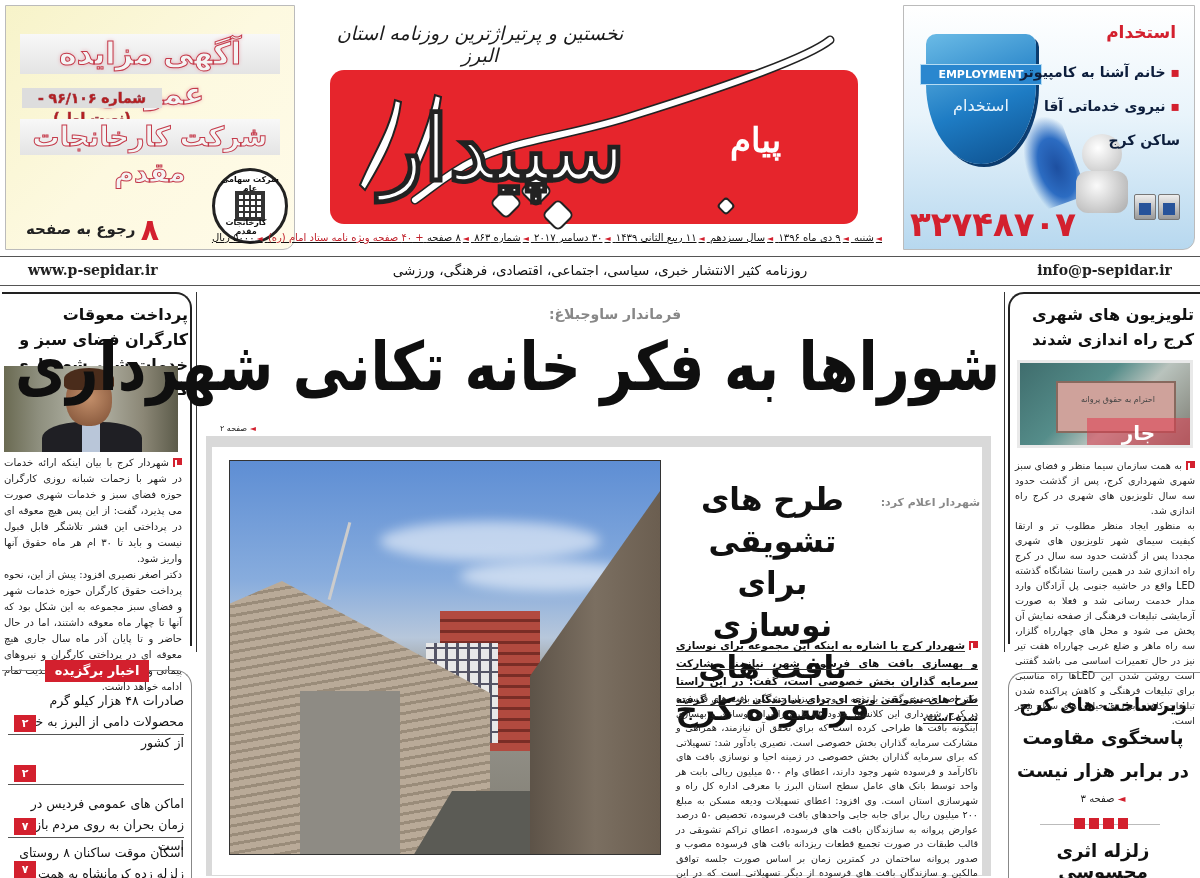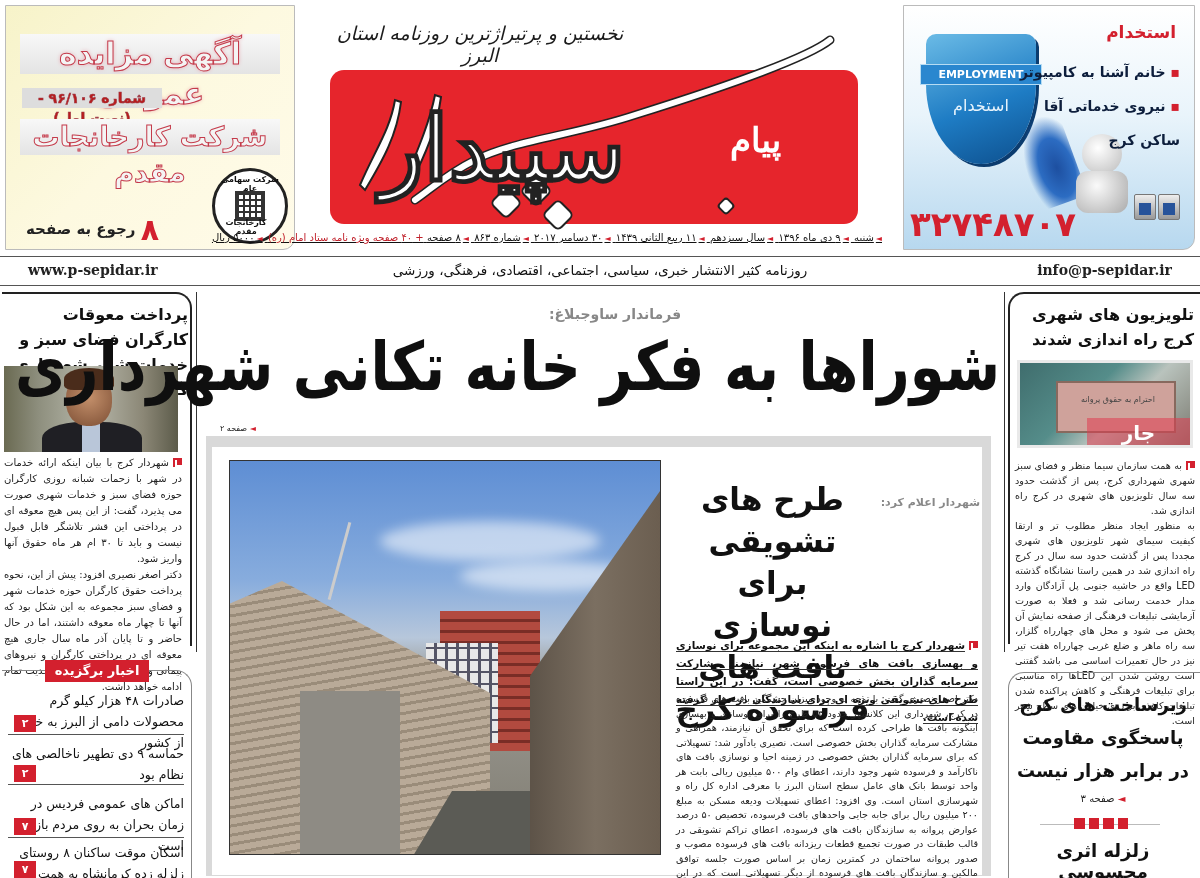--- a/index.html
+++ b/index.html
@@ -416,21 +416,20 @@
   <p><span>دکتر اصغر نصیری افزود: پیش از این، نحوه پرداخت حقوق کارگران حوزه خدمات شهر و فضای سبز مجموعه به این شکل بود که آنها تا چهار ماه معوقه داشتند، اما در حال حاضر و تا پایان آذر ماه سال جاری هیچ معوقه ای در پرداختی کارگران و نیروهای پیمانی وجود ندارد و این روند با جدیت تمام ادامه خواهد داشت.</span></p>
 </div>
 
 <div class="abs picks-box"></div>
 <div class="abs picks-head">اخبار برگزیده</div>
 <div class="abs pick" style="top:690px; height:45px;">
   <span>صادرات ۴۸ هزار کیلو گرم محصولات دامی از البرز به خارج از کشور</span>
   <span class="pg">۲</span>
 </div>
 <div class="abs pick" style="top:743px; height:42px;">
-  <span>حماسه ۹ دی تطهیر ناخالصی های نظام بود</span>
   <span class="pg">۲</span>
 </div>
 <div class="abs pick" style="top:793px; height:45px;">
   <span>اماکن های عمومی فردیس در زمان بحران به روی مردم باز است</span>
   <span class="pg">۷</span>
 </div>
 <div class="abs pick" style="top:842px; height:38px; border-bottom:none;">
   <span>اسکان موقت ساکنان ۸ روستای زلزله زده کرمانشاه به همت استان البرز</span>
   <span class="pg">۷</span>
 </div>

